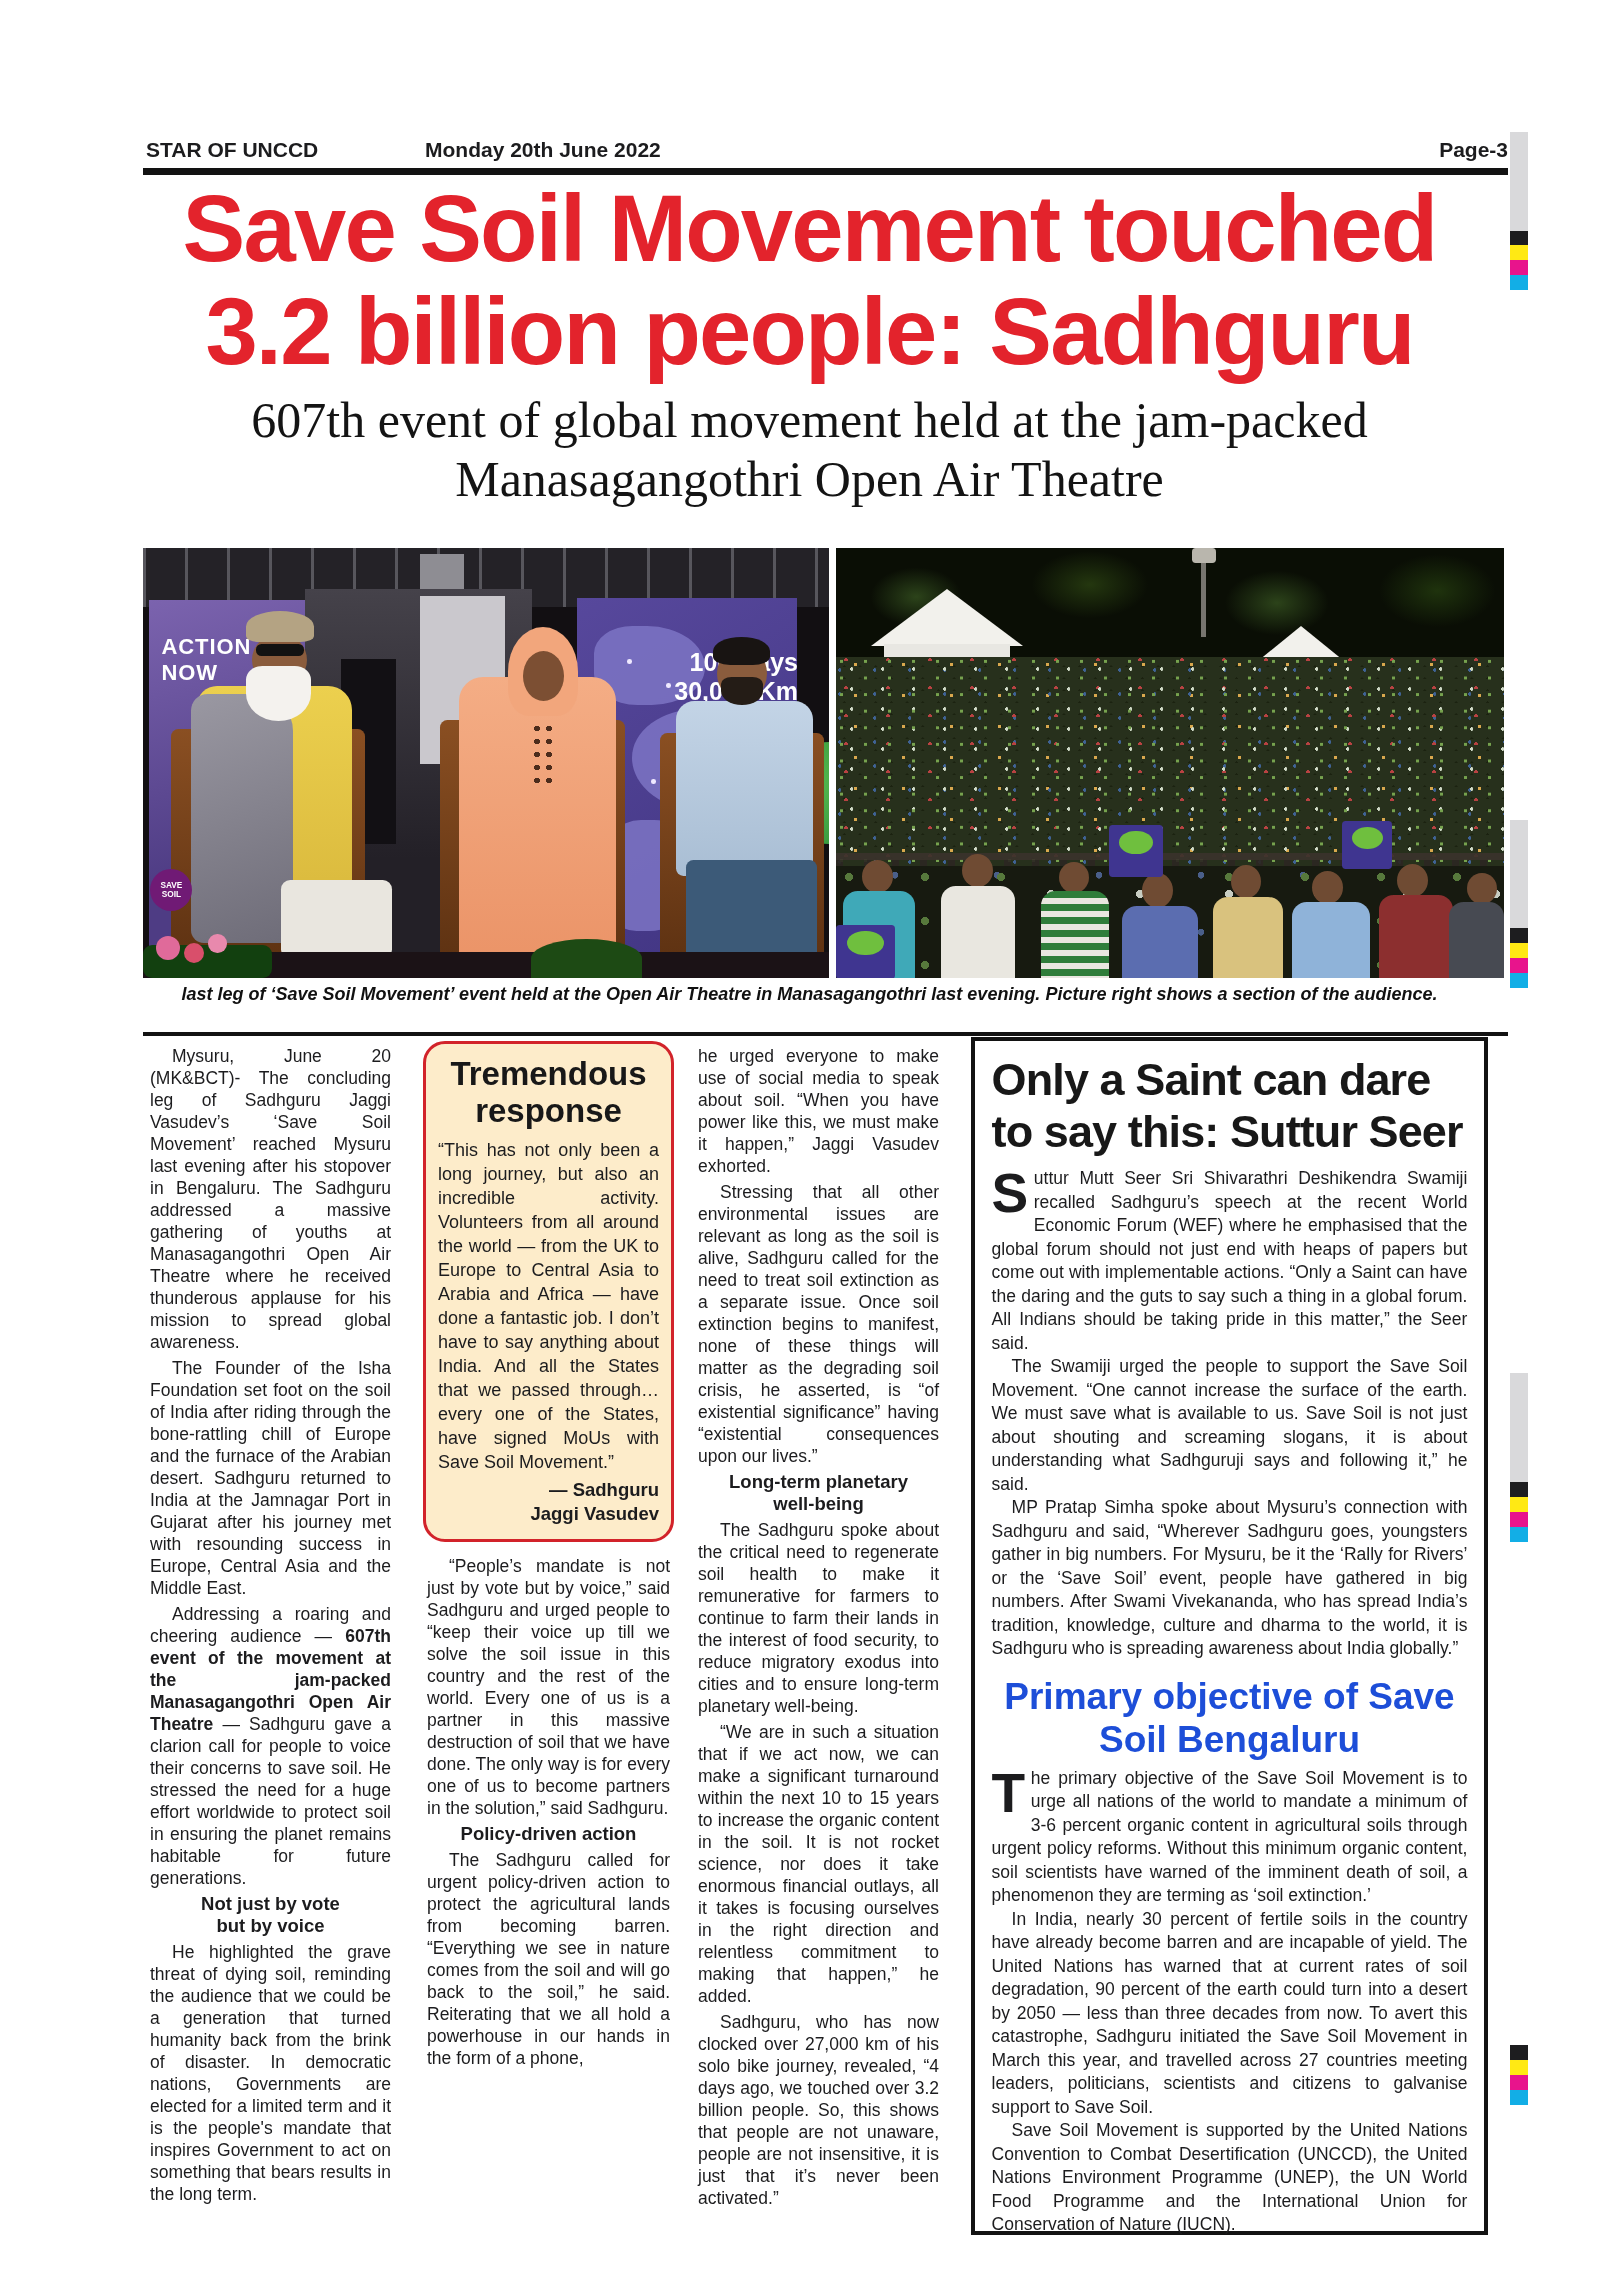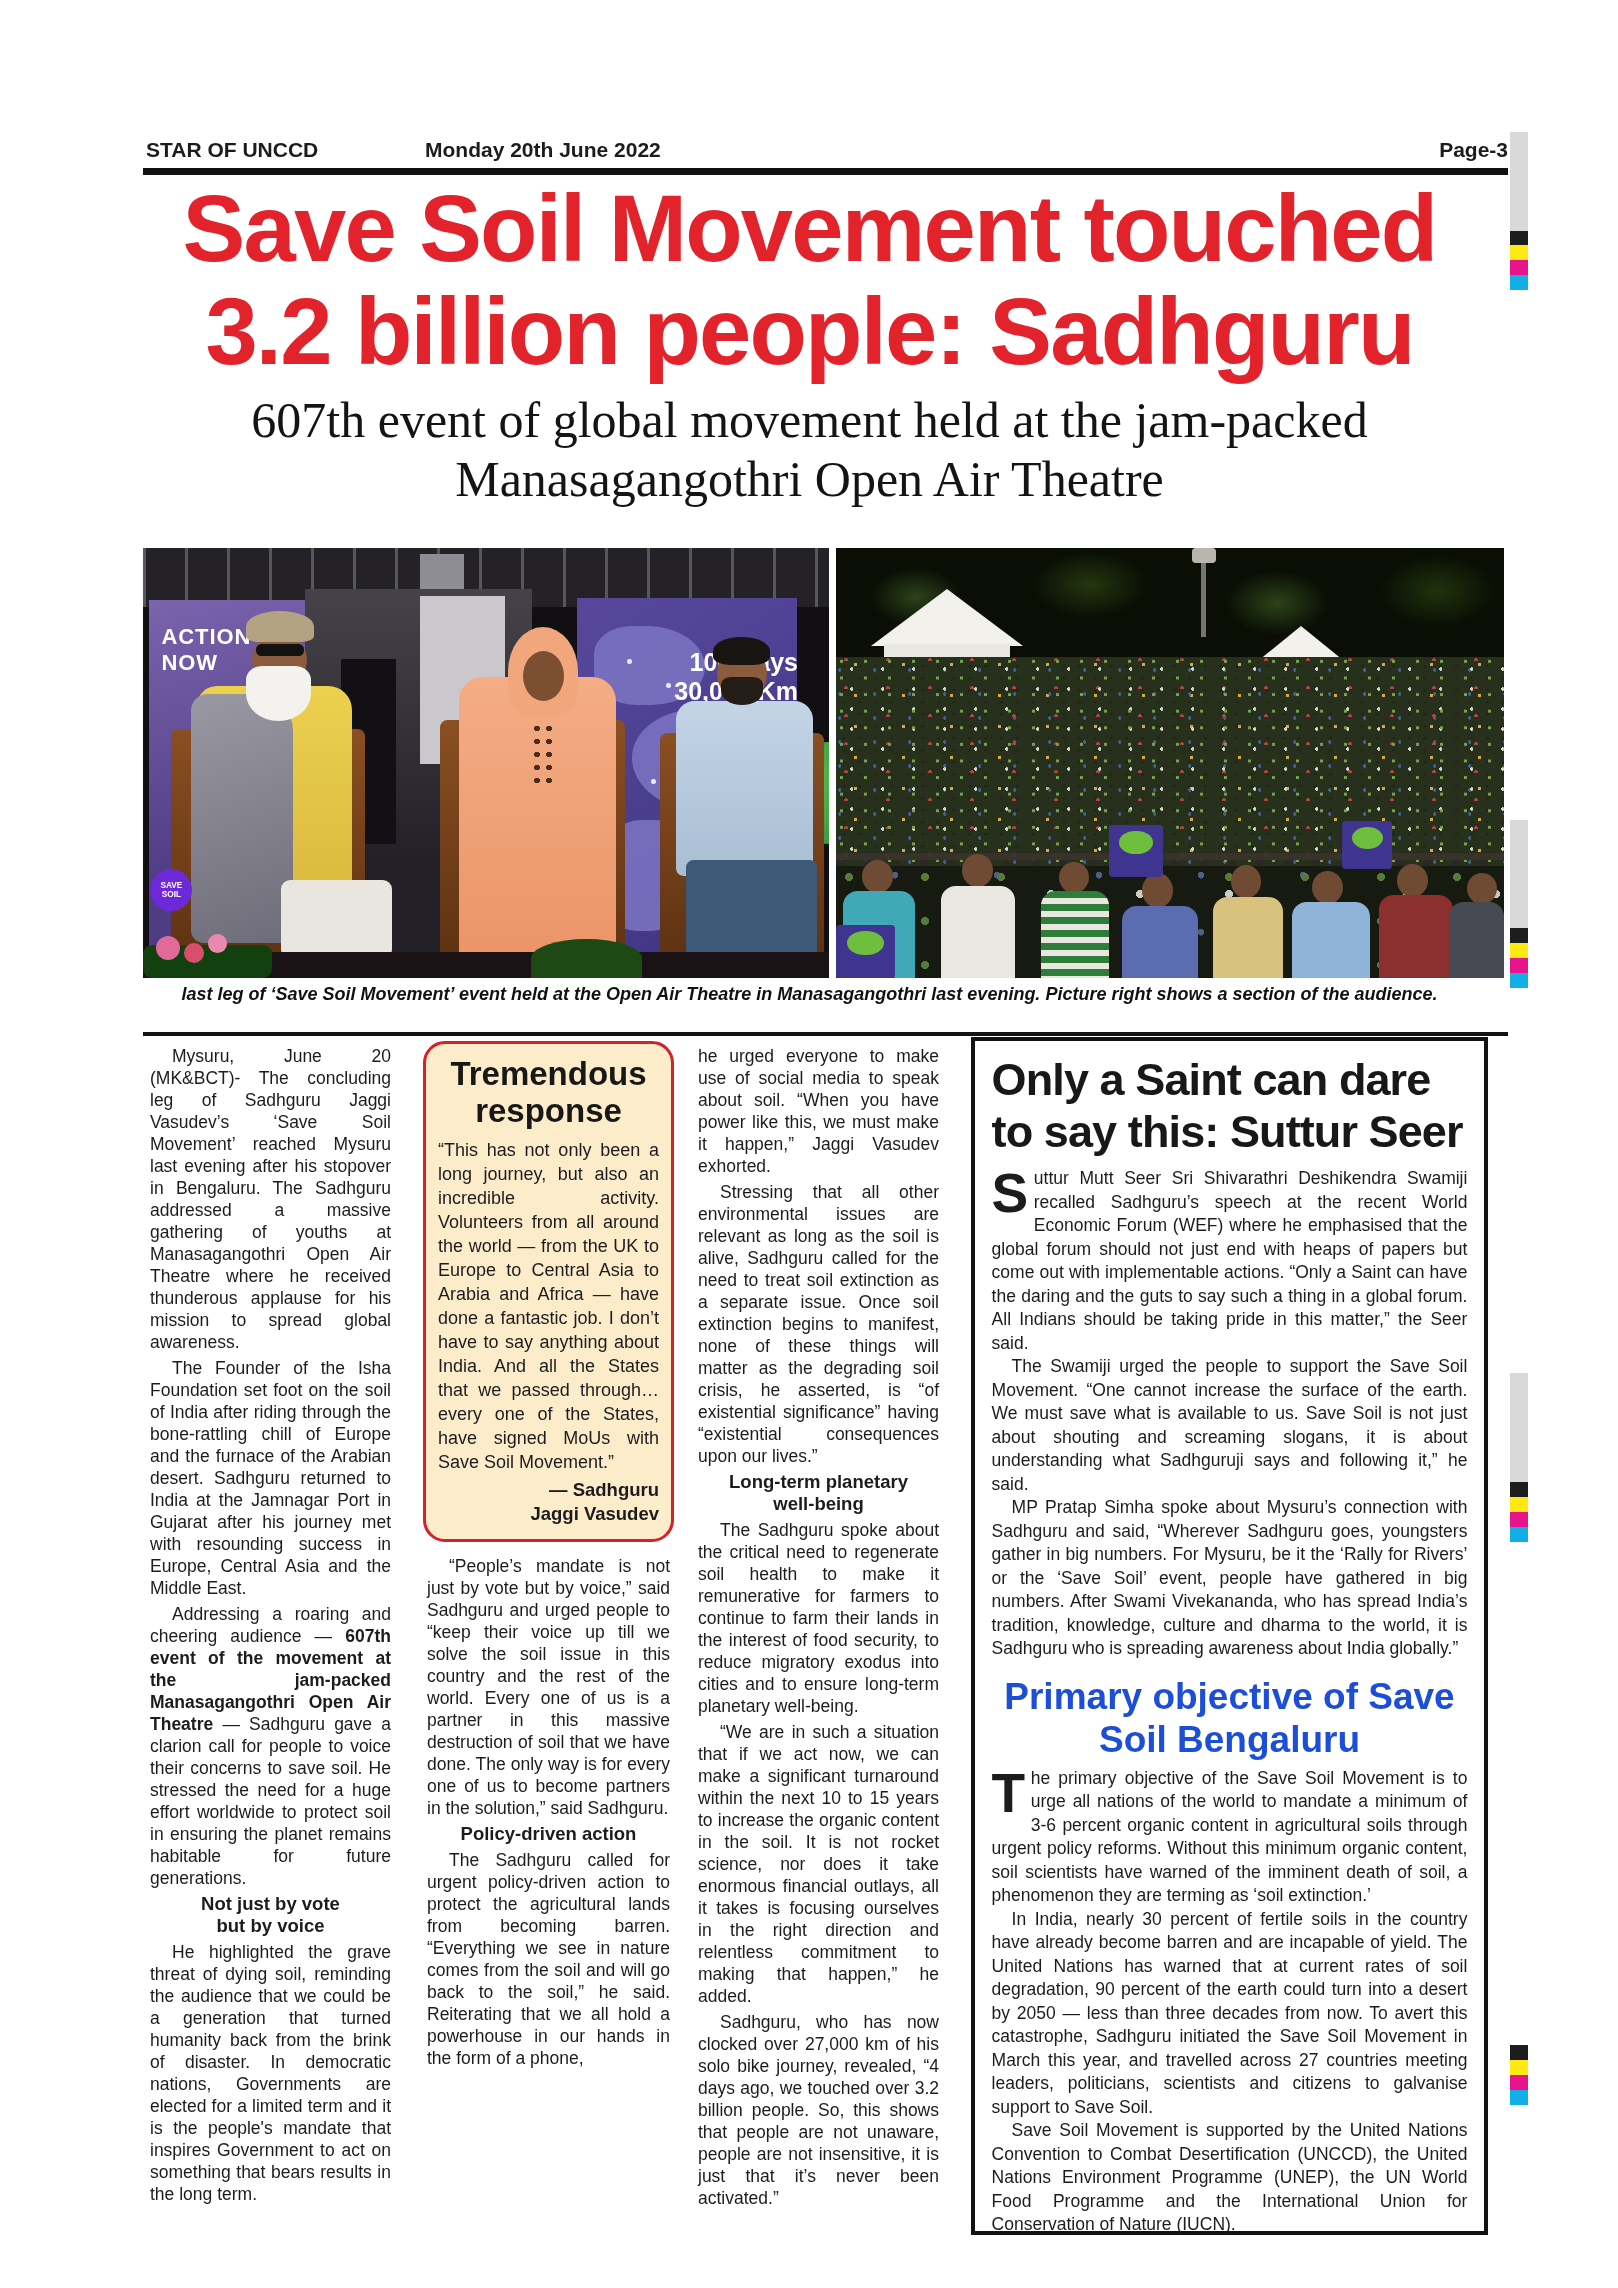--- a/index.html
+++ b/index.html
@@ -20,21 +20,21 @@
   
   .photo{top:548px;height:430px;overflow:hidden;background:#120f12;}
   .photo-left{left:143px;width:686px;}
   .photo-right{left:836px;width:668px;}
 
   
   .ceiling{left:0;top:0;width:686px;height:59px;background:#242227;
            background-image:repeating-linear-gradient(90deg,rgba(150,150,158,.45) 0 2.8px,transparent 2.8px 42px);}
   .speaker{left:277px;top:5.5px;width:44px;height:37px;background:#8e8d93;}
   .banner-left{left:5.5px;top:52px;width:157px;height:373px;background:linear-gradient(165deg,#7b63ae,#4e3c84 70%);}
-  .action-now{padding:24px 0 0 13px;color:#fff;font-weight:bold;font-size:22px;letter-spacing:0.9px;}
+  .action-now{padding:34px 0 0 13px;color:#fff;font-weight:bold;font-size:22px;letter-spacing:0.9px;}
   .scribble{margin:24px 0 0 55px;width:65px;height:50px;border-left:2.8px solid #efeaff;border-bottom:2.8px solid #efeaff;
             border-radius:0 0 0 37px;opacity:.7;}
   .wall{left:162px;top:41px;width:227px;height:384px;background:linear-gradient(#45424a,#232027 70%);}
   .wall-light{left:277px;top:48px;width:85px;height:168px;background:#cac8cd;}
   .doorway{left:198px;top:111px;width:55px;height:185px;background:#121014;}
   .cooler{left:367px;top:225px;width:70px;height:183px;background:#e9e9ec;border-radius:3.7px;
           background-image:repeating-linear-gradient(#d2d2d6 0 3.7px,transparent 3.7px 13px);}
   .map-banner{left:434px;top:50px;width:220px;height:378px;background:linear-gradient(150deg,#57489c,#3f3380);}
   .landmass{background:#7d74c4;border-radius:40% 60% 55% 45%;opacity:.85;}
   .map-dot{width:4.6px;height:4.6px;border-radius:50%;background:#efe9ff;}
@@ -196,21 +196,21 @@
       <div class="abs" style="left:570px;top:89px;width:57px;height:28px;background:#181412;border-radius:50% 50% 30% 30%;"></div>
       <div class="abs" style="left:578px;top:129px;width:42px;height:28px;background:#241c16;border-radius:30% 30% 60% 60%;"></div>
     </div>
 
     <div class="abs stage-floor"></div>
     <div class="abs" style="left:0;top:397px;width:129px;height:33px;background:#12400f;border-radius:9.2px;"></div>
     <div class="abs flower" style="left:13px;top:388px;width:24px;height:24px;background:#e06a9a;"></div>
     <div class="abs flower" style="left:41px;top:395px;width:20px;height:20px;background:#d94f6b;"></div>
     <div class="abs flower" style="left:65px;top:386px;width:18.5px;height:18.5px;background:#e889ad;"></div>
     <div class="abs" style="left:388px;top:391px;width:111px;height:39px;background:#1d4a14;border-radius:50% 50% 0 0;"></div>
-    <div class="abs" style="left:7.4px;top:321px;width:42px;height:42px;border-radius:50%;background:#6d28d9;color:#fff;font-weight:bold;font-size:8.3px;line-height:9.2px;text-align:center;padding-top:12px;box-sizing:border-box;">
+    <div class="abs" style="left:7.4px;top:321px;width:42px;height:42px;border-radius:50%;background:#701a75;color:#fff;font-weight:bold;font-size:8.3px;line-height:9.2px;text-align:center;padding-top:12px;box-sizing:border-box;">
       <div>SAVE</div>
       <div>SOIL</div>
     </div>
   </div>
 
   <div class="abs photo photo-right">
     <div class="abs foliage"></div>
     <div class="abs lamp-pole"></div>
     <div class="abs lamp-head"></div>
     <div class="abs tent-roof" style="left:35px;top:41px;"></div>

